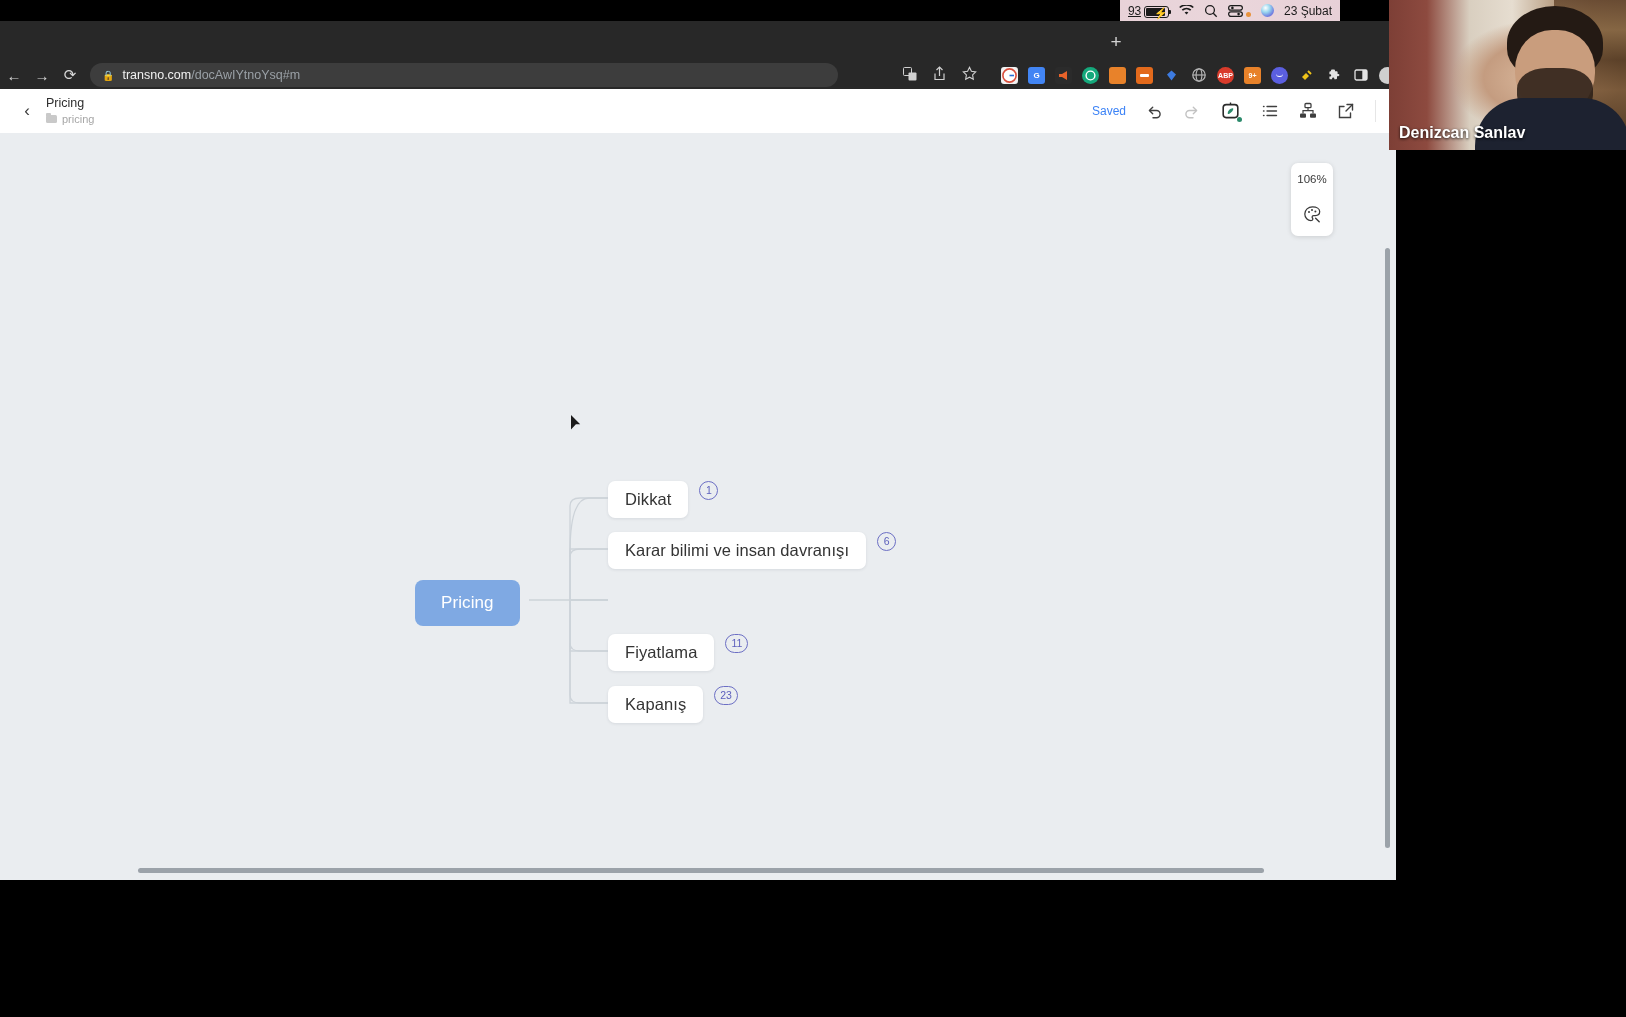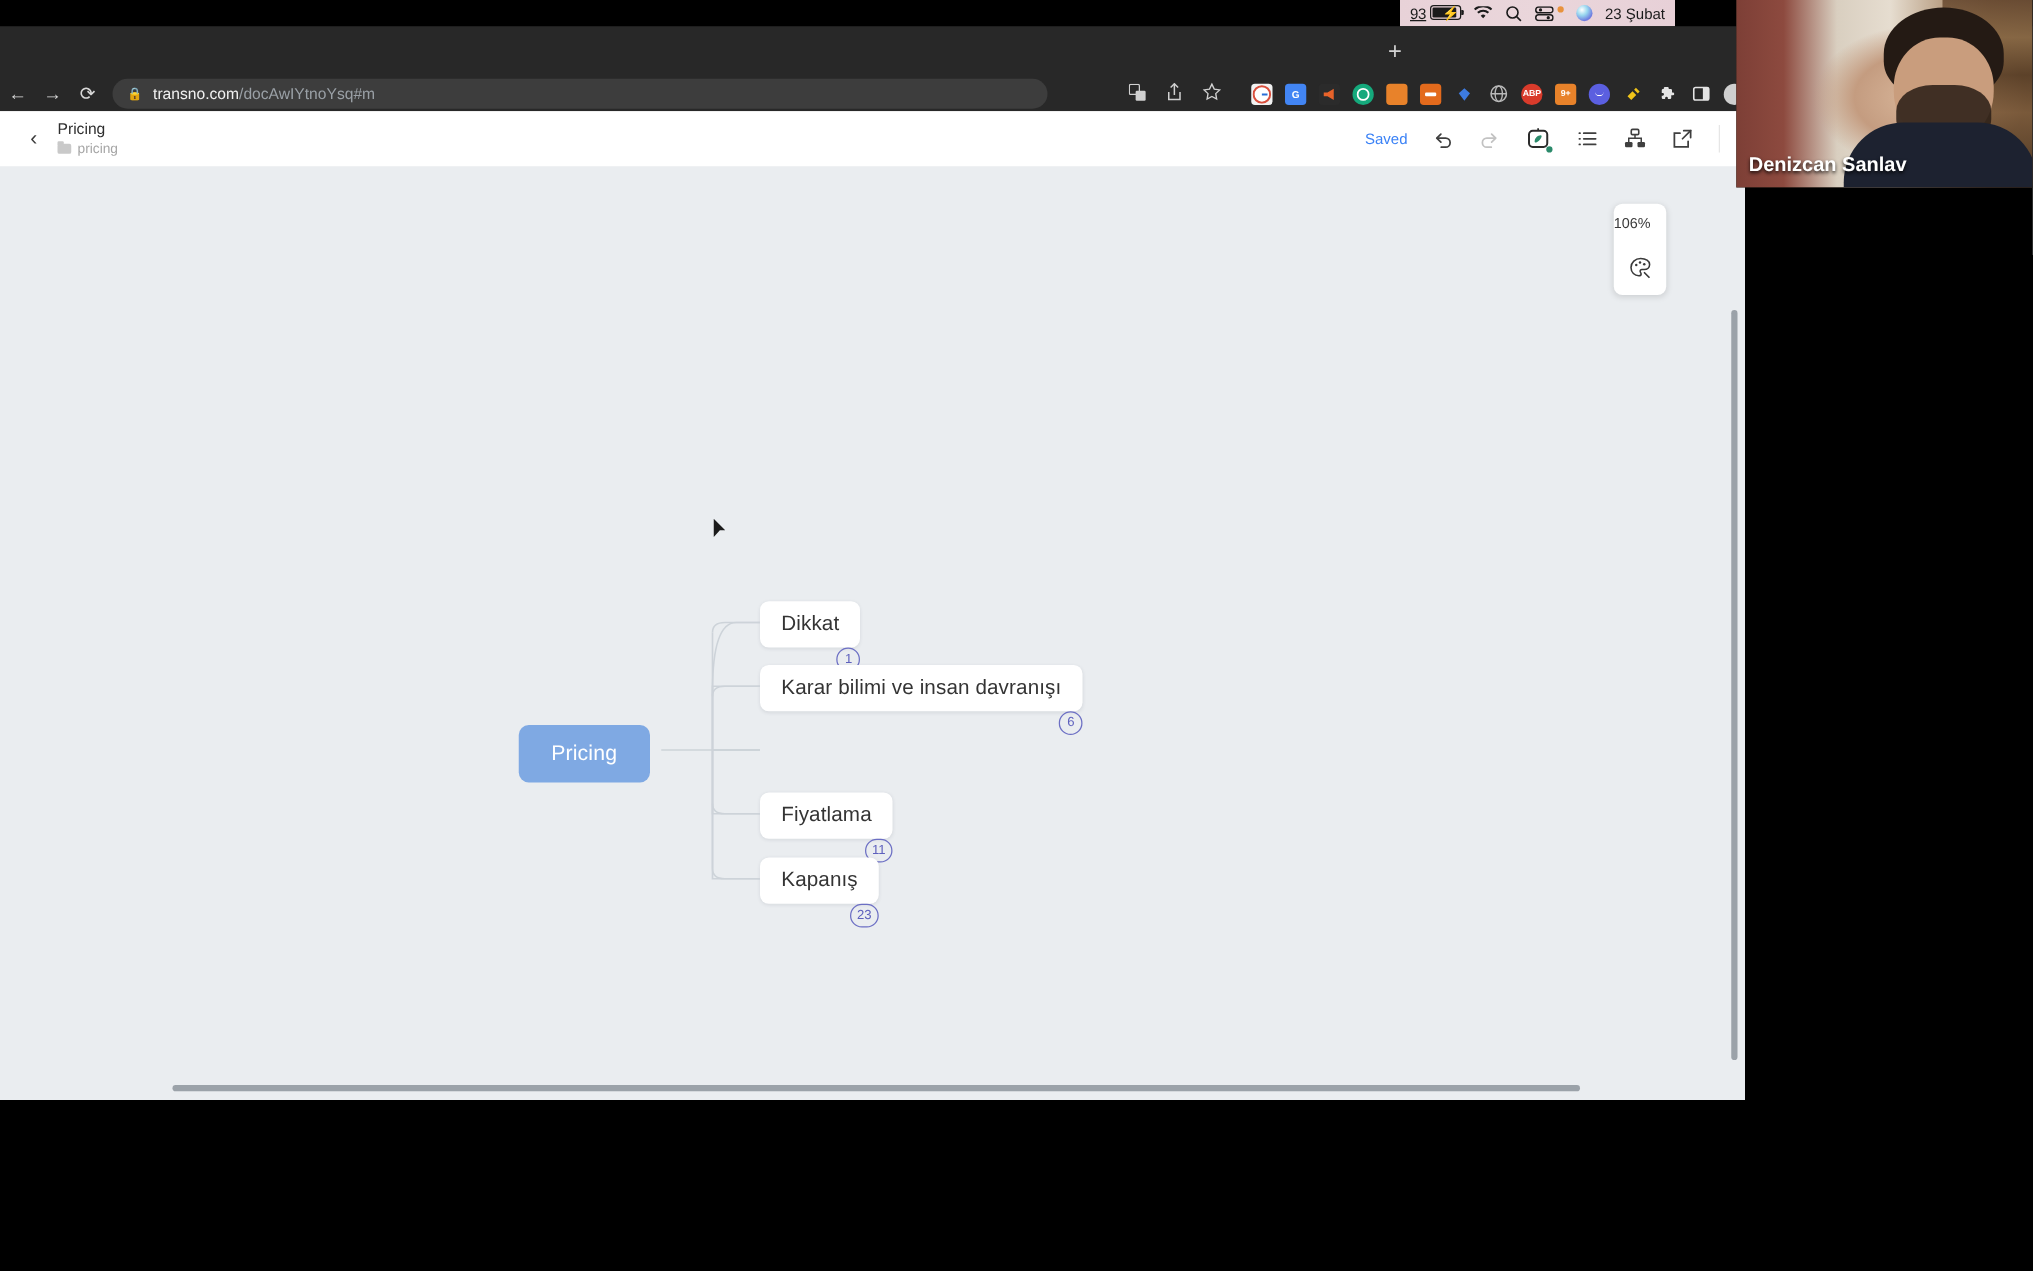--- a/index.html
+++ b/index.html
@@ -16,21 +16,21 @@
     position: absolute; left: 0; top: 0; width: 1626px; height: 21px;
     background: #000;
   }
   .menubar-right {
     position: absolute; right: 286px; top: 0; height: 21px;
     display: flex; align-items: center; gap: 10px;
     padding: 0 8px;
     background: linear-gradient(90deg, #e8d2d8 0%, #ead6db 50%, #e7d0d7 100%);
     color: #1b1b1b; font-size: 12px; white-space: nowrap;
   }
-  .mb-item { display: flex; align-items: flex-start; gap: 3px; text-decoration: underline; }
+  .mb-item { display: flex; align-items: flex-end; gap: 3px; text-decoration: underline; }
   .battery-pct { font-size: 12px; letter-spacing: -0.2px; }
   .battery-glyph {
     position: relative; width: 25px; height: 12px;
     border: 1.3px solid #1b1b1b; border-radius: 3px;
   }
   .battery-glyph::after {
     content: ""; position: absolute; right: -3.5px; top: 3.5px;
     width: 2px; height: 4px; background: #1b1b1b; border-radius: 0 1px 1px 0;
   }
   .battery-fill {
@@ -123,30 +123,30 @@
   .cursor {
     position: absolute; left: 570px; top: 281px; width: 12px; height: 18px;
     pointer-events: none;
   }
 
   
   .zoom-panel {
     position: absolute; right: 63px; top: 30px;
     width: 42px; background: #fff; border-radius: 7px;
     box-shadow: 0 1px 5px rgba(0,0,0,.13);
-    padding: 10px 0 12px; text-align: left;
+    padding: 10px 0 12px; text-align: center;
   }
   .zoom-pct { font-size: 11.5px; color: #3a3a3a; }
   .zoom-palette { margin-top: 20px; display: flex; justify-content: center; color: #3a3a3a; }
 
   
   .map { position: absolute; left: 0; top: 0; width: 1396px; height: 747px; }
   .svg-links { position: absolute; left: 0; top: 0; }
   .node {
-    position: absolute; display: flex; align-items: flex-end;  flex-direction: column;
+    position: absolute; display: flex; align-items: flex-start; gap: 11px;
   }
   .node-box {
     background: #ffffff; border-radius: 7px;
     box-shadow: 0 1px 3px rgba(40,50,70,.10);
     padding: 9px 17px; font-size: 16.5px; color: #343434;
     white-space: nowrap; letter-spacing: .1px;
   }
   .node.root .node-box {
     background: #7fa9e3; color: #ffffff; padding: 13px 26px;
     border-radius: 8px; box-shadow: none; font-size: 17px;

